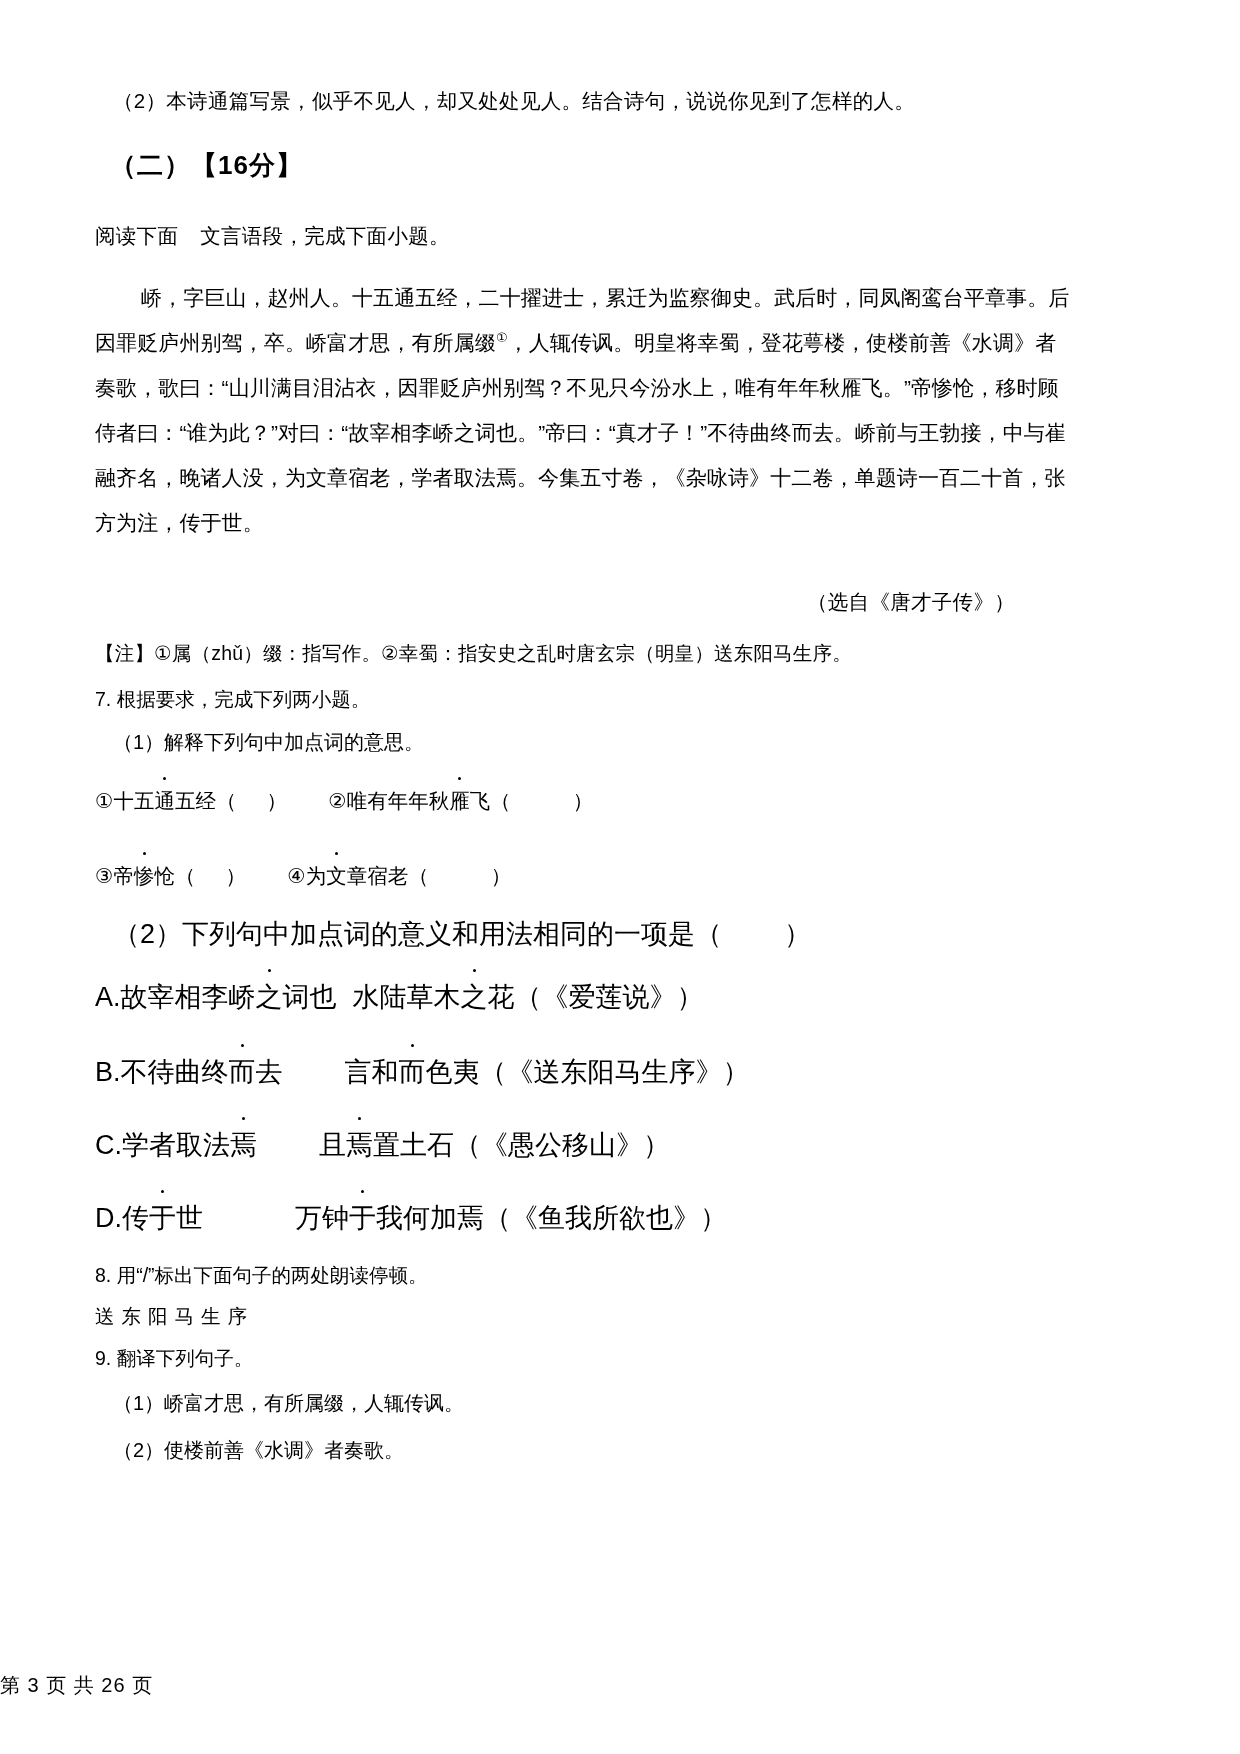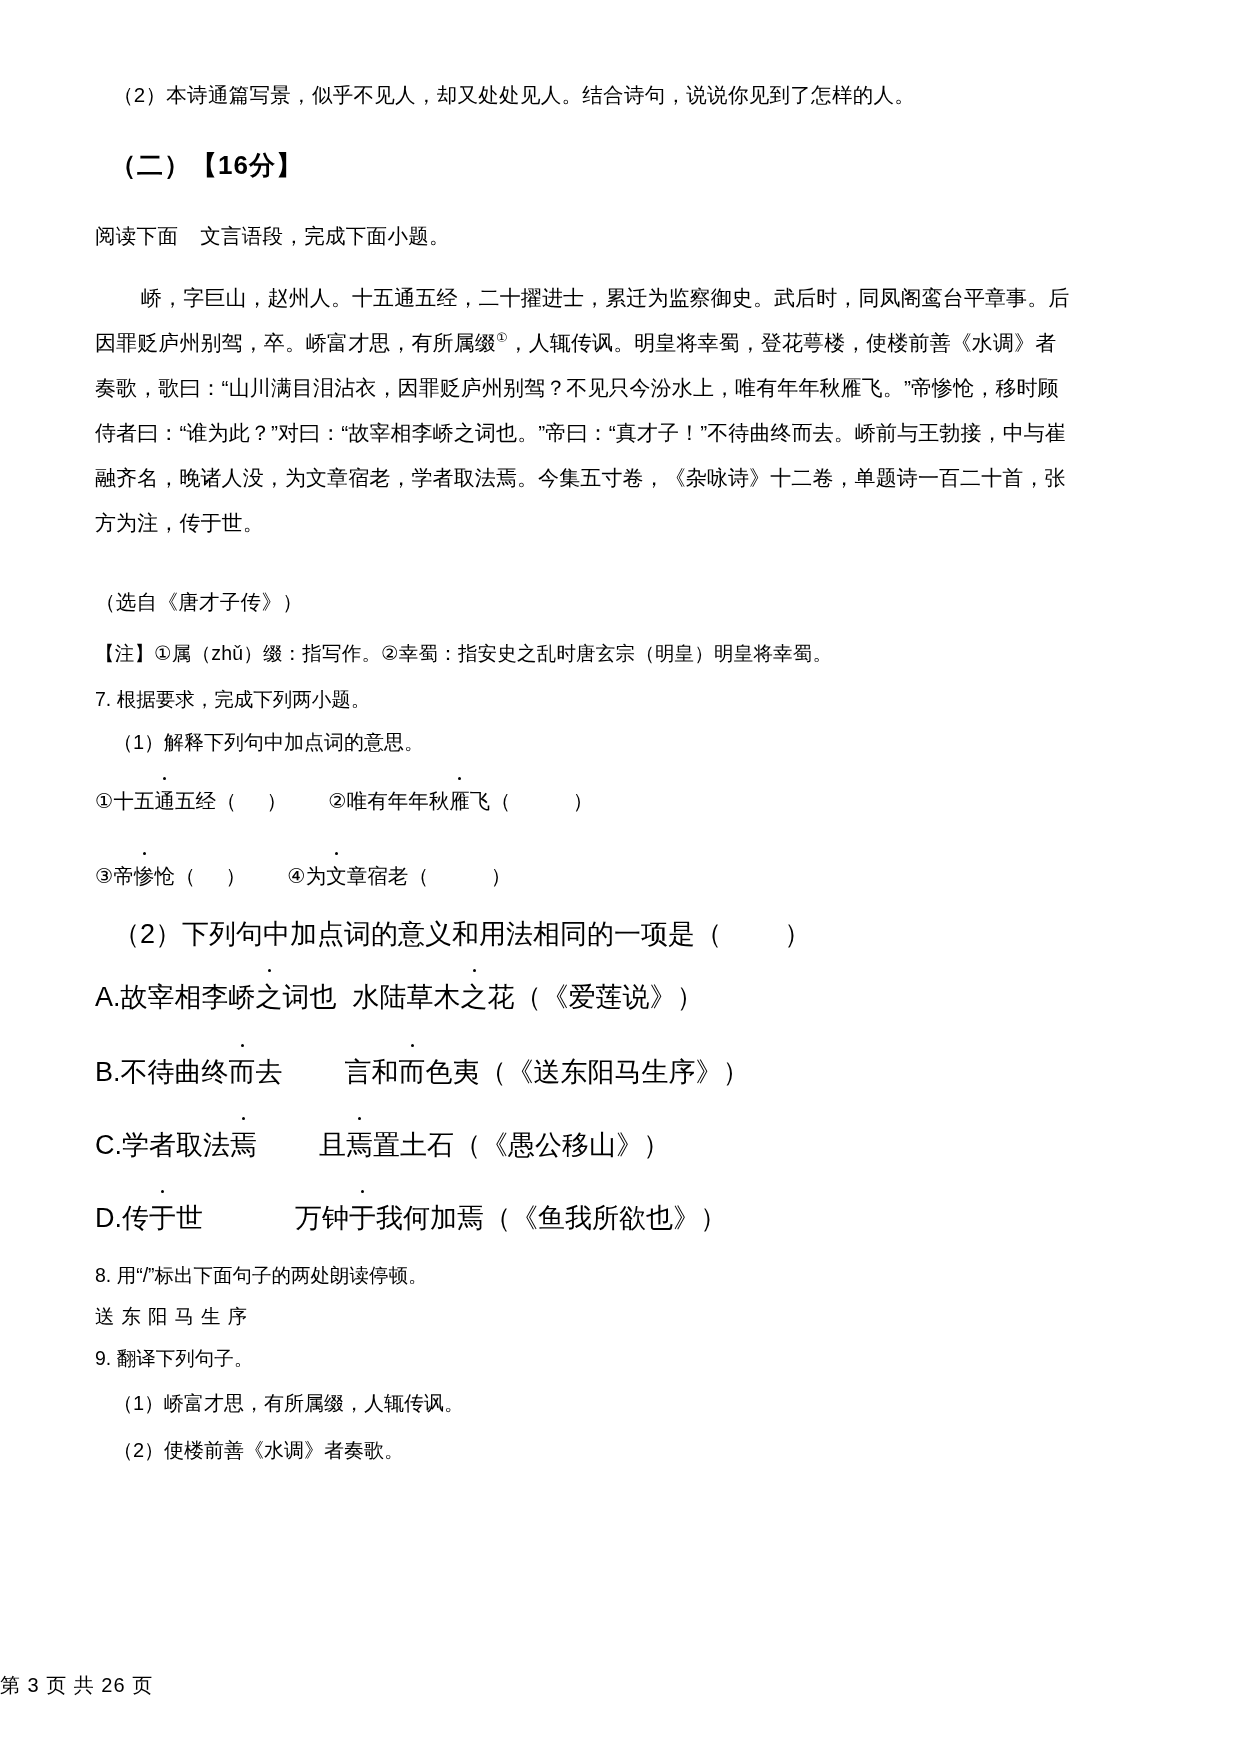--- a/index.html
+++ b/index.html
@@ -27,21 +27,21 @@
     position: absolute;
     left: 95px;
     top: 0;
     width: 930px;
   }
 
   
   .top-item {
     position: absolute;
     left: 18px;
-    top: 81px;
+    top: 87px;
     font-size: 20.5px;
     letter-spacing: 0.3px;
     white-space: nowrap;
   }
 
   
   .section-head {
     position: absolute;
     left: 15px;
     top: 148px;
@@ -79,21 +79,21 @@
     vertical-align: super;
     line-height: 0;
   }
 
   
   .attribution {
     position: absolute;
     left: 0;
     top: 588px;
     width: 920px;
-    text-align: left;
+    text-align: right;
     font-size: 20.5px;
     letter-spacing: 0.3px;
   }
 
   
   .notes {
     position: absolute;
     left: 0px;
     top: 640px;
     font-size: 19.5px;
@@ -229,21 +229,21 @@
       <div class="pline"><span class="indent"></span><span>峤，字巨山，赵州人。十五通五经，二十擢进士，累迁为监察御史。武后时，同凤阁鸾台平章事。后</span></div>
       <div class="pline"><span>因罪贬庐州别驾，卒。峤富才思，有所属缀</span><span class="sup">①</span><span>，人辄传讽。明皇将幸蜀，登花萼楼，使楼前善《水调》者</span></div>
       <div class="pline">奏歌，歌曰：“山川满目泪沾衣，因罪贬庐州别驾？不见只今汾水上，唯有年年秋雁飞。”帝惨怆，移时顾</div>
       <div class="pline">侍者曰：“谁为此？”对曰：“故宰相李峤之词也。”帝曰：“真才子！”不待曲终而去。峤前与王勃接，中与崔</div>
       <div class="pline">融齐名，晚诸人没，为文章宿老，学者取法焉。今集五寸卷，《杂咏诗》十二卷，单题诗一百二十首，张</div>
       <div class="pline">方为注，传于世。</div>
     </div>
 
     <div class="attribution">（选自《唐才子传》）</div>
 
-    <div class="notes">【注】①属（zhǔ）缀：指写作。②幸蜀：指安史之乱时唐玄宗（明皇）明皇将幸蜀。</div>
+    <div class="notes">【注】①属（zhǔ）缀：指写作。②幸蜀：指安史之乱时唐玄宗（明皇）送东阳马生序。</div>
 
     <div class="q7">7. 根据要求，完成下列两小题。</div>
     <div class="q7sub1">（1）解释下列句中加点词的意思。</div>
 
     <div class="dot-row row-12">
       <span><span>①</span><span>十五</span><span class="dotted">通</span><span>五经</span><span class="blank-paren">（</span><span class="gap-m"></span><span class="blank-paren">）</span></span>
       <span class="gap-m"></span>
       <span><span>②</span><span>唯有年年秋</span><span class="dotted">雁</span><span>飞</span><span class="blank-paren">（</span><span class="gap-l"></span><span class="blank-paren">）</span></span>
     </div>
 

